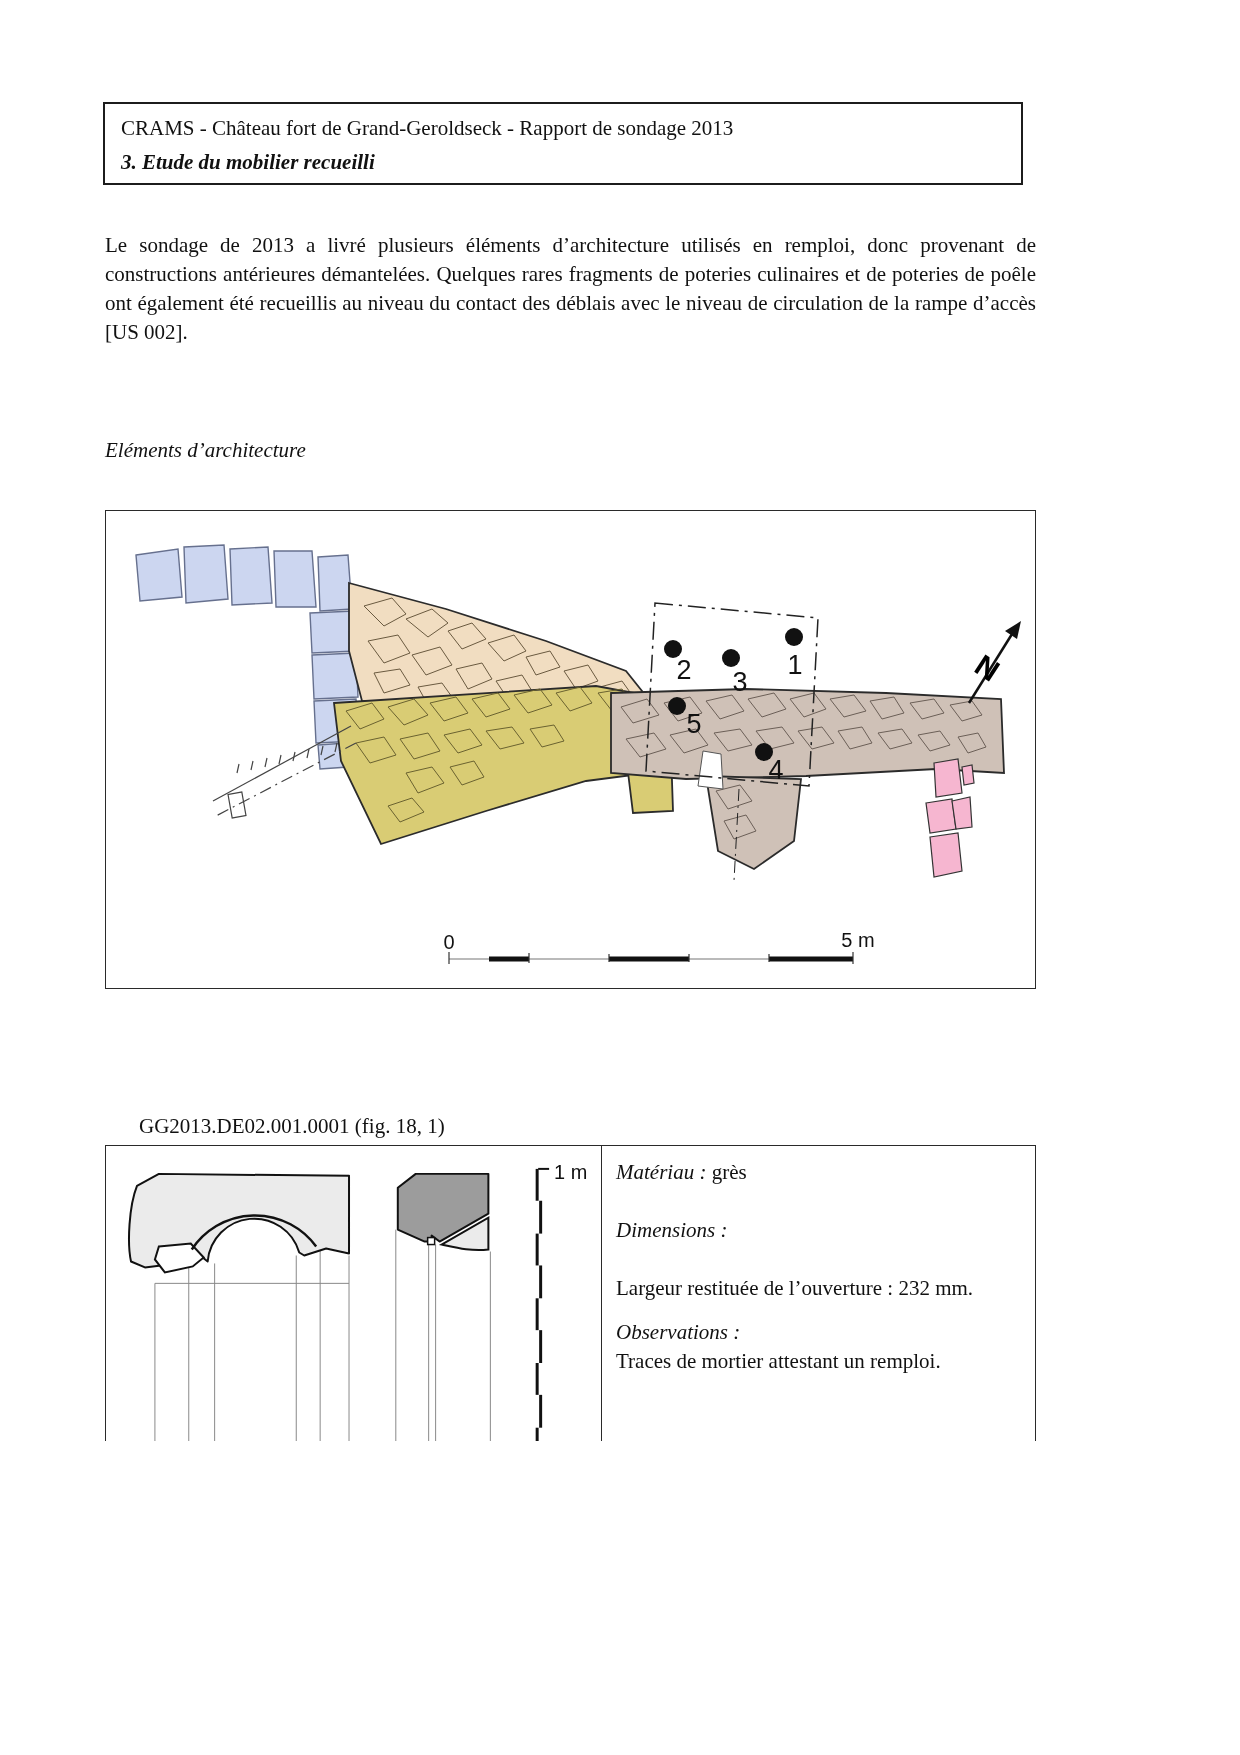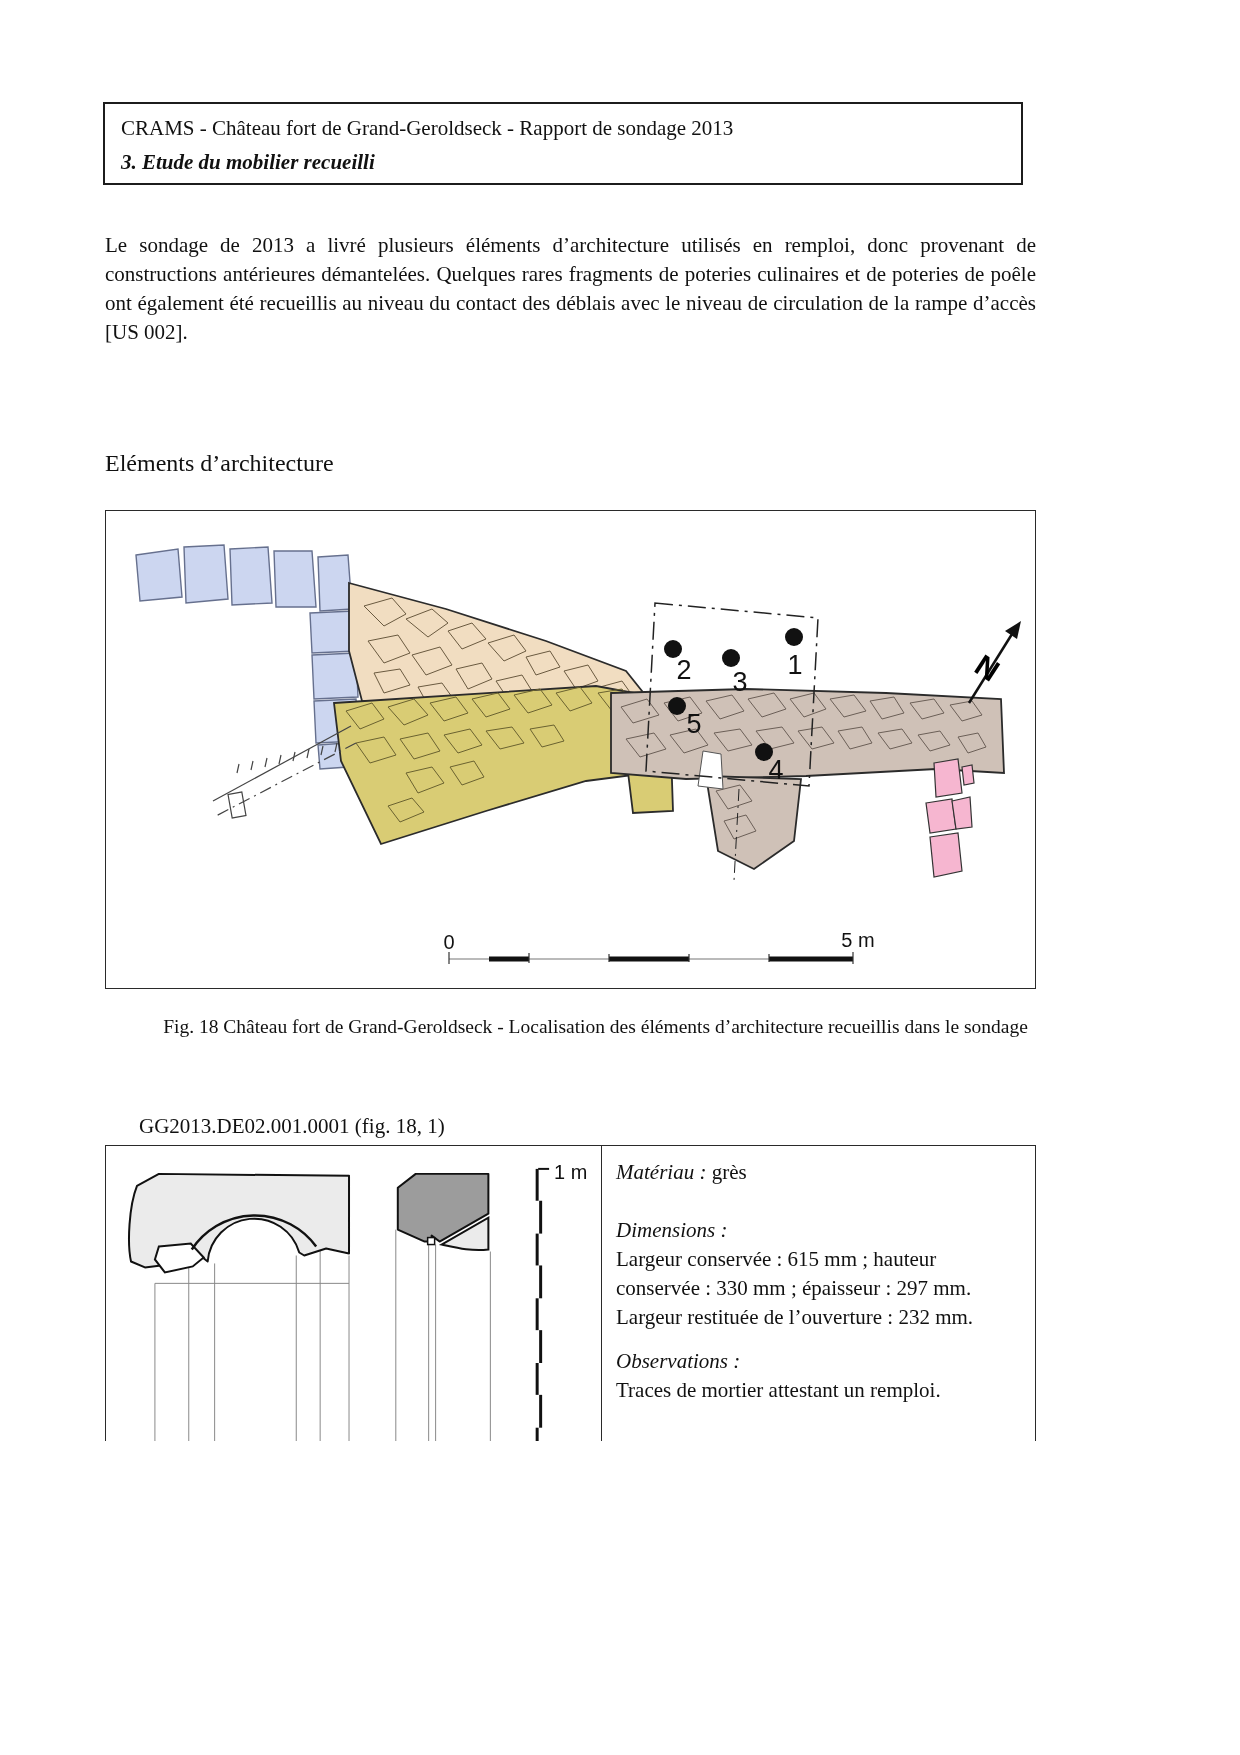--- a/index.html
+++ b/index.html
@@ -13,21 +13,21 @@
     border:2px solid #1c1c1c;padding:9px 0 8px 16px;
   }
   .header-line1{font-size:21px;line-height:30px;}
   .header-line2{font-size:21px;line-height:30px;font-weight:bold;font-style:italic;margin-top:4px;}
   
   .intro{
     position:absolute;left:105px;top:231px;width:931px;
     font-size:21px;line-height:29px;text-align:justify;
   }
   .section-heading{
-    position:absolute;left:105px;top:450px;font-size:24px;
+    position:absolute;left:105px;top:438px;font-size:21px;font-style:italic;
   }
   
   .figure-box{
     position:absolute;left:105px;top:510px;width:929px;height:477px;
     border:1.5px solid #2a2a2a;background:#fff;
   }
   .figure-caption{
     position:absolute;left:105px;top:1016px;width:981px;text-align:center;
     font-size:19.5px;
   }
@@ -201,21 +201,20 @@
           <line x1="583" y1="443" x2="583" y2="451"></line>
           <line x1="663" y1="443" x2="663" y2="451"></line>
           <line x1="747" y1="441" x2="747" y2="453"></line>
         </g>
         <text x="343" y="438" text-anchor="middle" font-size="20" fill="#111">0</text>
         <text x="752" y="436" text-anchor="middle" font-size="20" fill="#111">5 m</text>
       </g>
     </svg>
   </div>
 
-  <div class="figure-caption">Fig. 18  Château fort de Grand-Geroldseck - Localisation des éléments d’architecture recueillis dans le sondage</div>
 
   <div class="item-heading">GG2013.DE02.001.0001 (fig. 18, 1)</div>
 
   <div class="item-box">
     <div class="item-left">
       <svg width="495" height="436" viewBox="0 0 495 438">
 
         <g stroke="#888" stroke-width="1" fill="none">
           <line x1="48" y1="138" x2="243" y2="138"></line>
           <line x1="48" y1="138" x2="48" y2="411"></line>
@@ -273,21 +272,21 @@
           <text x="449" y="33" font-size="20" fill="#111" stroke="none">1 m</text>
           <text x="449" y="362" font-size="20" fill="#111" stroke="none">0</text>
         </g>
       </svg>
     </div>
 
     <div class="item-right">
       <p><span class="lbl-italic">Matériau :</span><span> grès</span></p>
       <p style="margin-bottom:15px;margin-top:29px;">
         <span class="lbl-italic">Dimensions :</span><br>
-        <span>Largeur conservée : 615 mm ; hauteur conservée : 330 mm ; épaisseur : 297 mm.</span><br>
+        <br>
         <span>Largeur restituée de l’ouverture : 232 mm.</span>
       </p>
       <p>
         <span class="lbl-italic">Observations :</span><br>
         <span>Traces de mortier attestant un remploi.</span>
       </p>
     </div>
   </div>
 
 </div>

